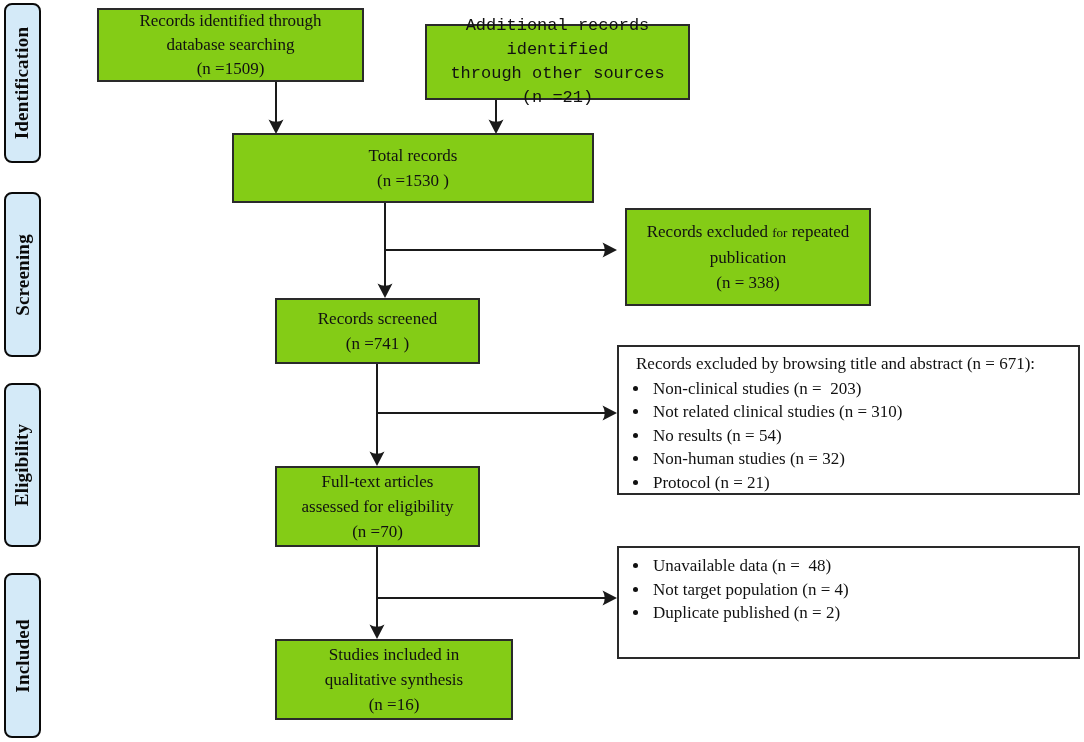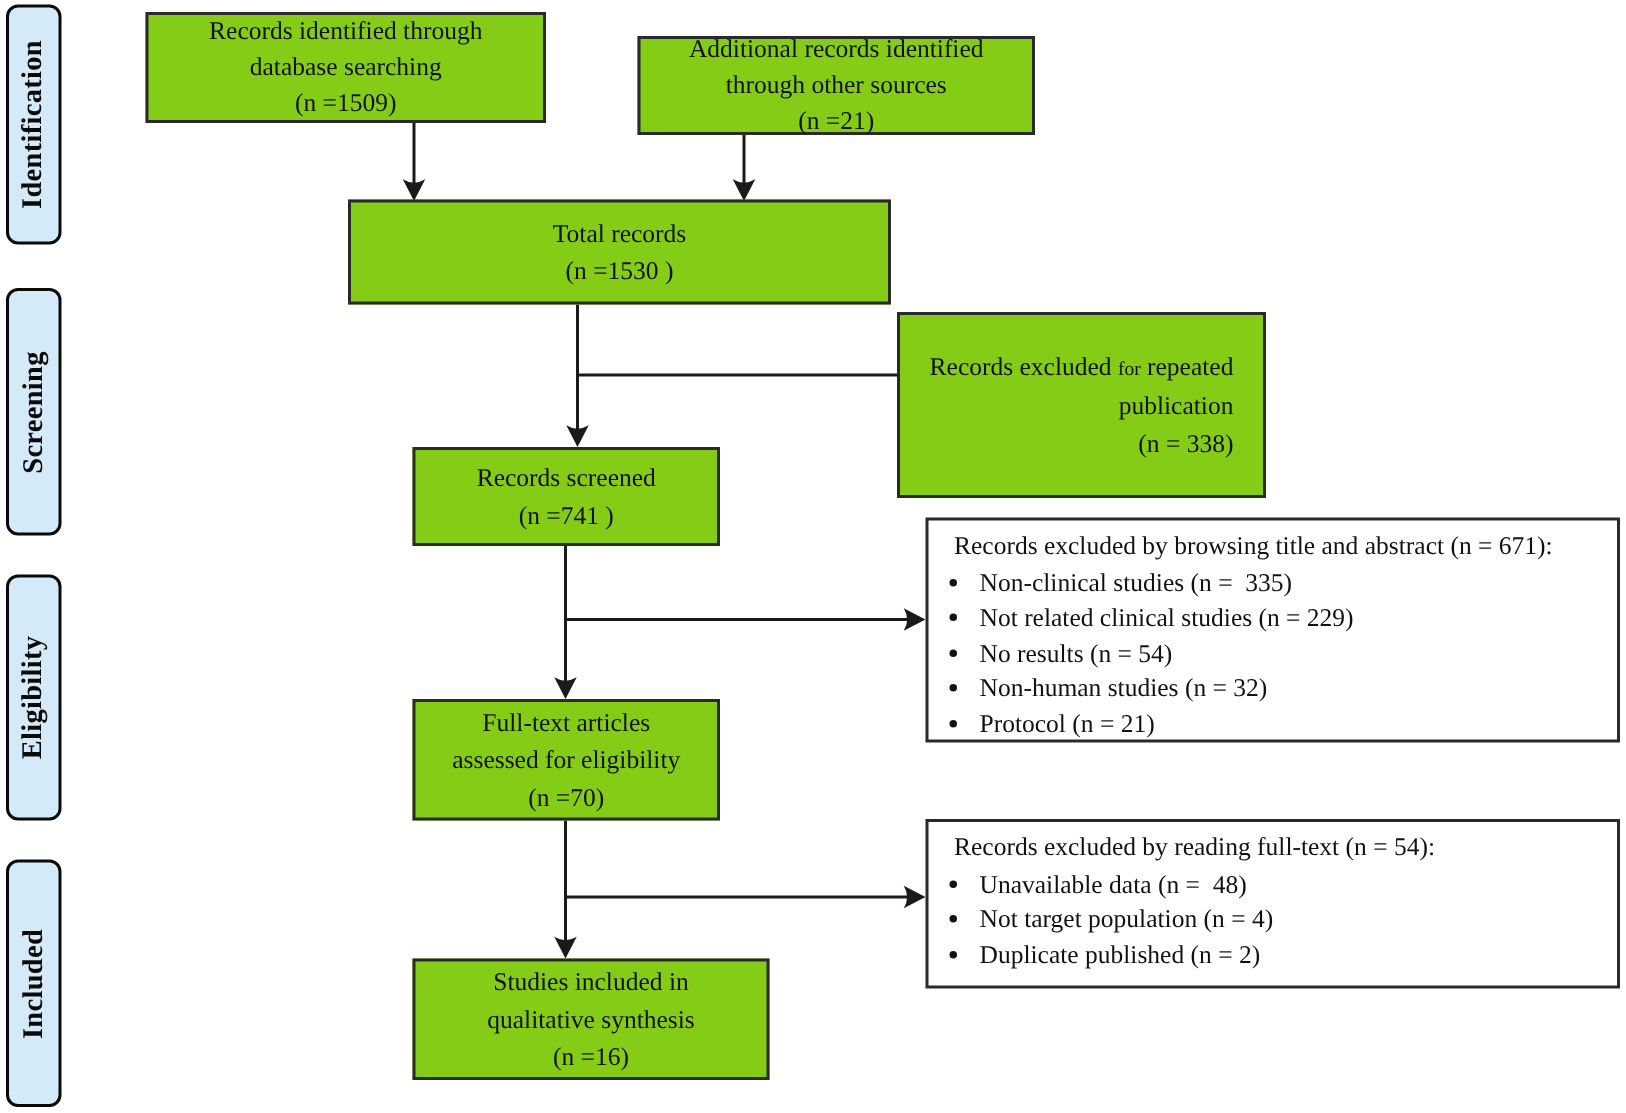--- a/index.html
+++ b/index.html
@@ -128,21 +128,21 @@
     <line x1="377" y1="598" x2="613" y2="598"></line>
     <path d="M 617 598 l -14.5 -7.5 q 4.5 7.5 0 15 Z"></path>
   </svg>
 
   <div class="fbox" style="left:97px; top:8px; width:267px; height:74px;">
     <span class="multiline">Records identified through
 database searching
 (n =1509)</span>
   </div>
 
-  <div class="fbox" style="left:425px; top:24px; width:265px; height:66px;">
+  <div class="fbox" style="left:425px; top:24px; width:265px; height:76px;font-family:Liberation Mono, monospace;">
     <span class="multiline">Additional records identified
 through other sources
 (n =21)</span>
   </div>
 
   <div class="fbox" style="left:232px; top:133px; width:362px; height:70px; line-height:25px;">
     <span class="multiline">Total records
 (n =1530 )</span>
   </div>
 
@@ -156,41 +156,40 @@
 assessed for eligibility
 (n =70)</span>
   </div>
 
   <div class="fbox" style="left:275px; top:639px; width:238px; height:81px; line-height:25px;">
     <span class="multiline">Studies included in
 qualitative synthesis
 (n =16)</span>
   </div>
 
-  <div class="fbox" style="left:598px; top:208px; width:246px; height:124px; line-height:25px;text-align:right;">
+  <div class="fbox" style="left:625px; top:208px; width:246px; height:98px; line-height:25px;">
     <span>
       <span>Records excluded </span><span class="small-word">for</span><span> repeated</span><br>
       <span>publication</span><br>
       <span>(n = 338)</span>
     </span>
   </div>
 
   <div class="excl" style="left:617px; top:345px; width:463px; height:150px;">
     <div class="excl-title">Records excluded by browsing title and abstract (n = 671):</div>
     <ul>
-      <li>Non-clinical studies (n =  335)</li>
-      <li>Not related clinical studies (n = 229)</li>
+      <li>Non-clinical studies (n =  203)</li>
+      <li>Not related clinical studies (n = 310)</li>
       <li>No results (n = 54)</li>
       <li>Non-human studies (n = 32)</li>
       <li>Protocol (n = 21)</li>
     </ul>
   </div>
 
   <div class="excl" style="left:617px; top:546px; width:463px; height:113px;">
-    <div class="excl-title">Records excluded by reading full-text (n = 54):</div>
     <ul>
       <li>Unavailable data (n =  48)</li>
       <li>Not target population (n = 4)</li>
       <li>Duplicate published (n = 2)</li>
     </ul>
   </div>
 
 </div>
 
 </body></html>

